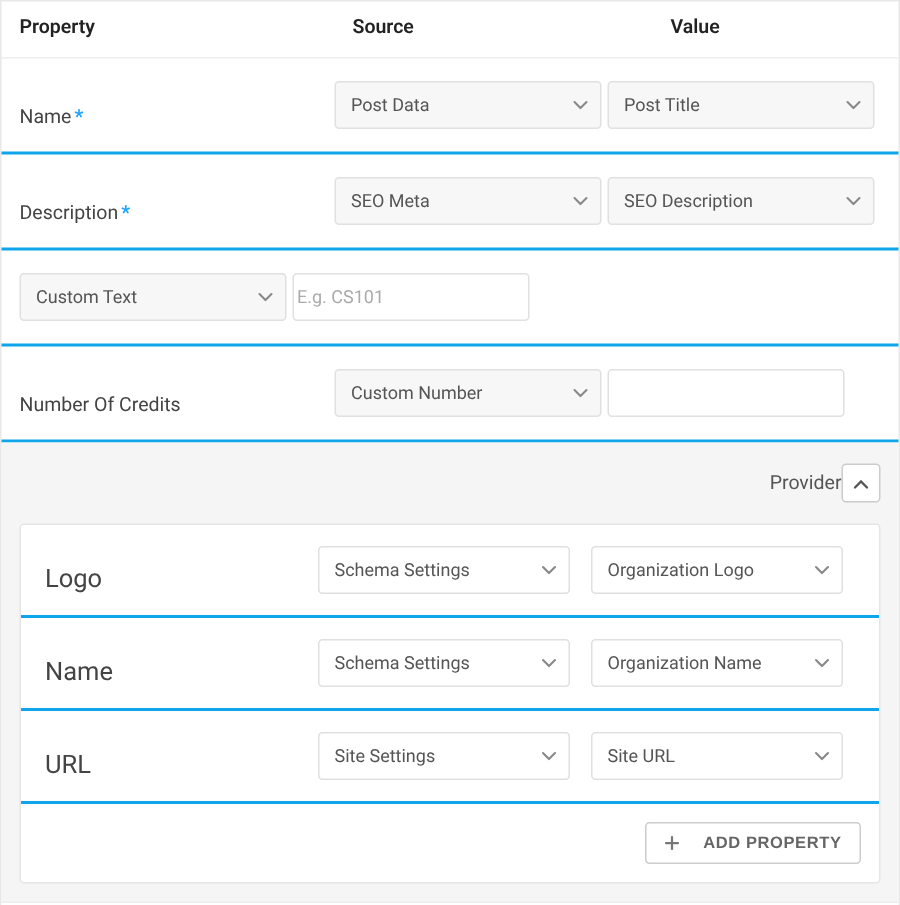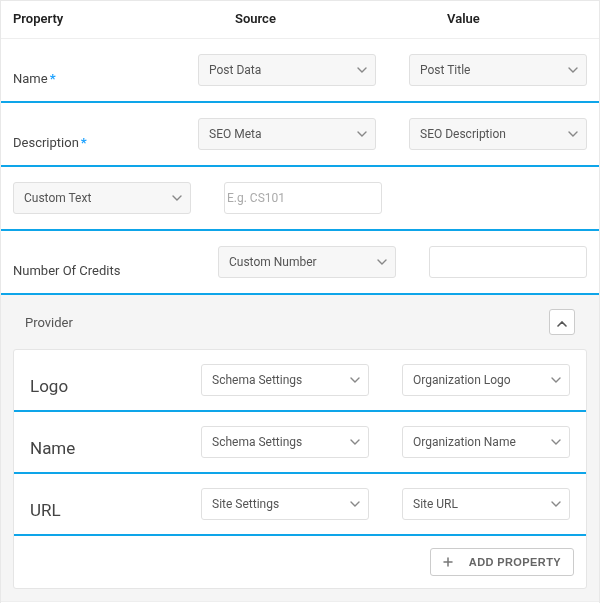--- a/index.html
+++ b/index.html
@@ -73,21 +73,22 @@
     font-family: inherit;
   }
   .text-input::placeholder { color: #aaa; }
   .group-panel {
     background: #f5f5f5;
     border-bottom: 1px solid #eee;
   }
   .group-header {
     display: flex;
     align-items: center;
-    padding: 14px 24px;
+    padding: 14px 12px;
+    text-align: right;
   }
   .group-header .label {
     flex: 1;
     font-size: 13px;
     color: #555;
   }
   .collapse-btn {
     width: 26px;
     height: 26px;
     border: 1px solid #ccc;
@@ -132,21 +133,21 @@
     text-transform: uppercase;
   }
   .btn .plus, .btn .reset-ic { display: inline-flex; }
   .footer {
     display: flex;
     align-items: center;
     justify-content: space-between;
     padding: 16px 12px;
     background: #fff;
   }
-  .inner-col-source { width: 178px; margin-right: 33px; }
+  .inner-col-source { width: 178px; margin-right: 4px; }
   .inner-col-value { flex: 1; display: flex; }
 </style>
 </head>
 <body>
 
 <div class="container">
 
   <div class="header-row">
     <div class="col-prop">Property</div>
     <div class="col-source">Source</div>

